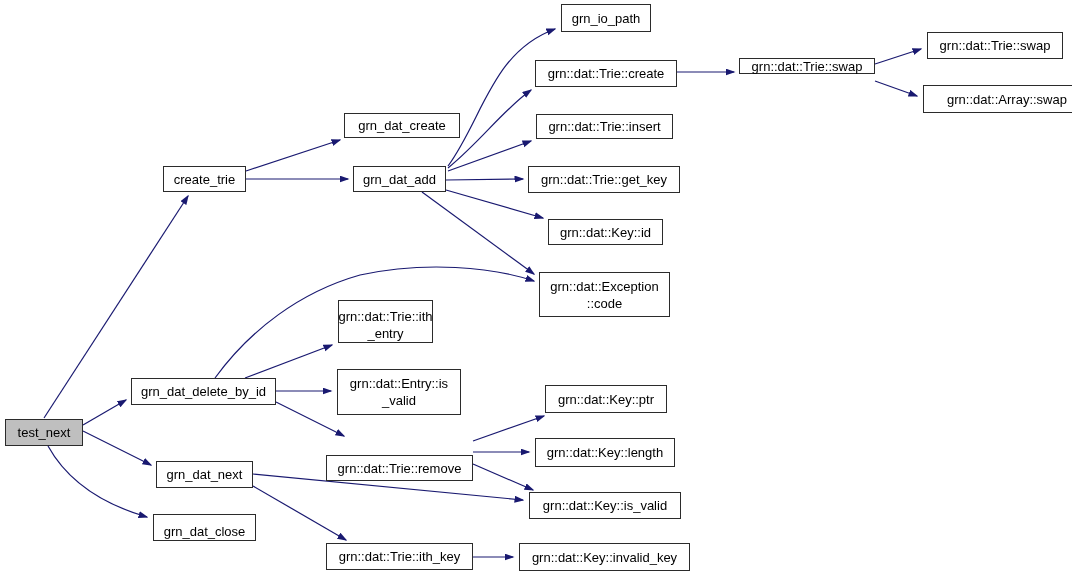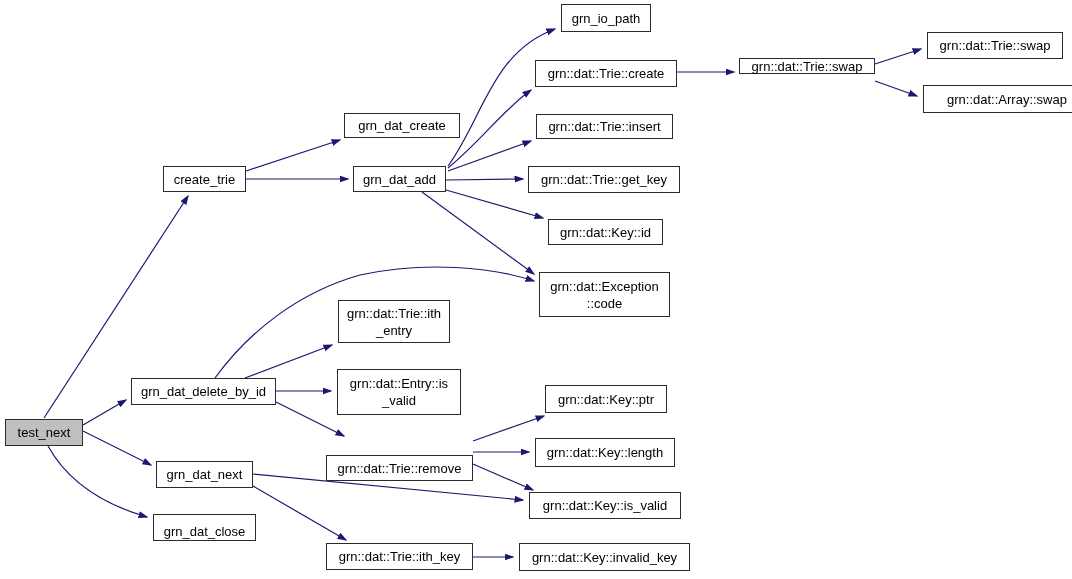--- a/index.html
+++ b/index.html
@@ -102,21 +102,21 @@
       </div>
       <div class="node" style="left: 927px; top: 32px; width: 136px; height: 27px;">
         <span class="line">grn::dat::Trie::swap</span>
       </div>
       <div class="node" style="left: 923px; top: 85px; width: 168px; height: 28px;">
         <span class="line">grn::dat::Array::swap</span>
       </div>
       <div class="node" style="left: 131px; top: 378px; width: 145px; height: 27px;">
         <span class="line">grn_dat_delete_by_id</span>
       </div>
-      <div class="node" style="left: 338px; top: 300px; width: 112px; height: 43px;">
+      <div class="node" style="left: 338px; top: 300px; width: 95px; height: 43px; justify-content: flex-end;">
         <span class="line">grn::dat::Trie::ith</span>
         <span class="line">_entry</span>
       </div>
       <div class="node" style="left: 337px; top: 369px; width: 124px; height: 46px;">
         <span class="line">grn::dat::Entry::is</span>
         <span class="line">_valid</span>
       </div>
       <div class="node" style="left: 326px; top: 440px; width: 147px; height: 26px; margin-top: 15px;">
         <span class="line">grn::dat::Trie::remove</span>
       </div>

